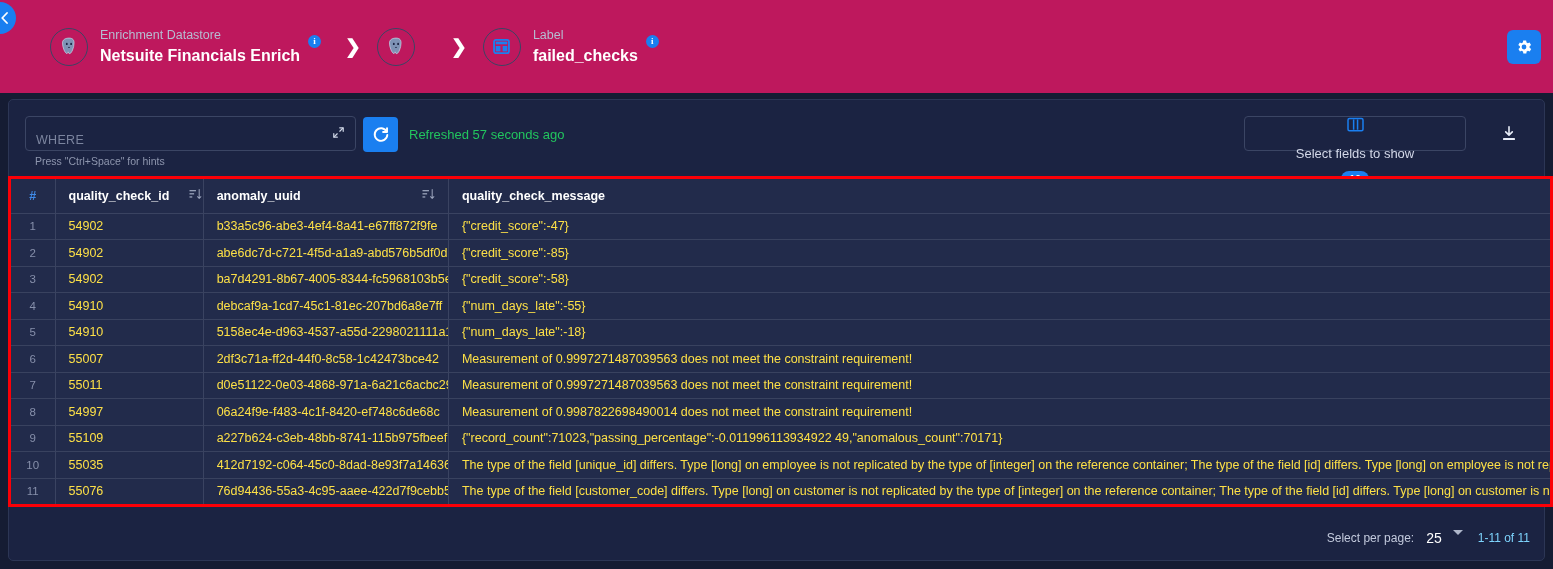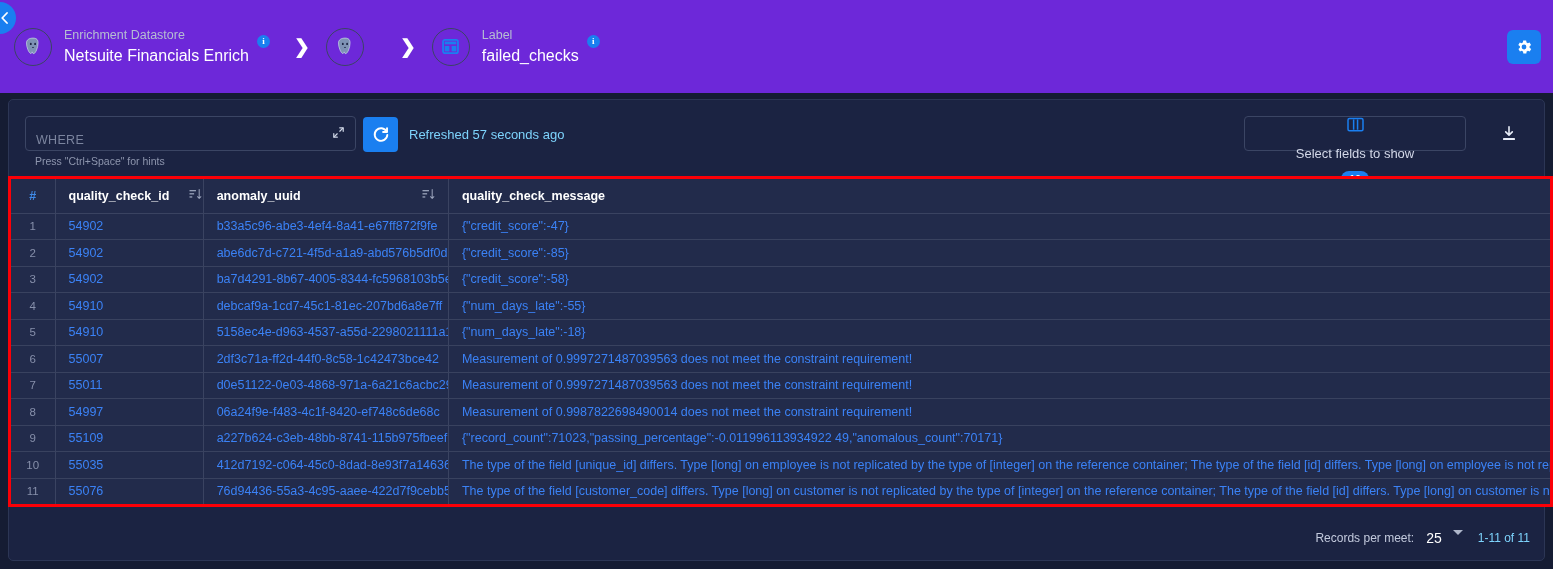--- a/index.html
+++ b/index.html
@@ -19,23 +19,24 @@
     height: 569px;
     background: #151c33;
   }
 
   
   .header {
     position: absolute;
     left: 0; top: 0;
     width: 1553px;
     height: 93px;
-    background: #6d28d9;
-    display: flex;
-    align-items: center;
+    background: #be185d;
+    display: flex;
+    align-items: center;
+    padding-left: 36px;
   }
 
   .back-btn {
     position: absolute;
     left: -16px;
     top: 2px;
     width: 32px;
     height: 32px;
     border-radius: 50%;
     background: #1a7ff0;
@@ -75,21 +76,21 @@
 
   .crumb-txt { display: flex; flex-direction: column; justify-content: center; }
   .crumb-label {
     font-size: 12.5px;
     color: #b6bdd2;
     line-height: 17px;
     white-space: nowrap;
   }
   .crumb-value {
     font-size: 16px;
-    font-weight: normal;
+    font-weight: bold;
     color: #ffffff;
     line-height: 21px;
     white-space: nowrap;
     margin-top: 1px;
   }
 
   .info-dot {
     width: 13px; height: 13px;
     border-radius: 50%;
     background: #1a7ff0;
@@ -274,21 +275,21 @@
   .c-qid { width: 148px; }
   .c-uuid { width: 245px; }
   .c-msg { width: 1990px; }
 
   .tbl thead th.c-idx { color: #3f8ae8; text-align: center; padding: 0; }
 
   .tbl tbody tr { height: 26.5px; }
   .tbl tbody tr:nth-child(odd)  { background: #222b4b; }
   .tbl tbody tr:nth-child(even) { background: #222b4b; }
 
-  .tbl tbody td { color: #3b82f6; height: 26.5px; }
+  .tbl tbody td { color: #fde047; height: 26.5px; }
   .tbl tbody td.c-idx {
     color: #8790ab;
     text-align: center;
     padding: 0;
     font-size: 11.5px;
   }
 
   
   .footer {
     position: absolute;
@@ -414,24 +415,24 @@
         </svg>
       </div>
     </div>
 
     <button class="refresh-btn" style="left:354px; top:17px; position:absolute;">
       <svg width="18" height="18" viewBox="0 0 20 20">
         <path d="M16.2 6.2A7 7 0 1 0 17 10" stroke="#ffffff" stroke-width="2.1" fill="none" stroke-linecap="round"></path>
         <path d="M16.7 2.3v4.4h-4.4" stroke="#ffffff" stroke-width="2.1" fill="none" stroke-linecap="round" stroke-linejoin="round"></path>
       </svg>
     </button>
-    <div style="position:absolute; left:400px; top:27px; font-size:13px; color:#7dd3fc;">Refreshed 57 seconds ago</div>
+    <div style="position:absolute; left:400px; top:27px; font-size:13px; color:#22c55e;">Refreshed 57 seconds ago</div>
 
     <div class="footer">
-      <span class="rpp-label">Records per meet:</span>
+      <span class="rpp-label">Select per page:</span>
       <span class="rpp-select">
         <span class="rpp-value">25</span>
         <span class="caret"></span>
       </span>
       <span class="range">1-11 of 11</span>
     </div>
 
   </div>
 
   <div class="table-wrap">

